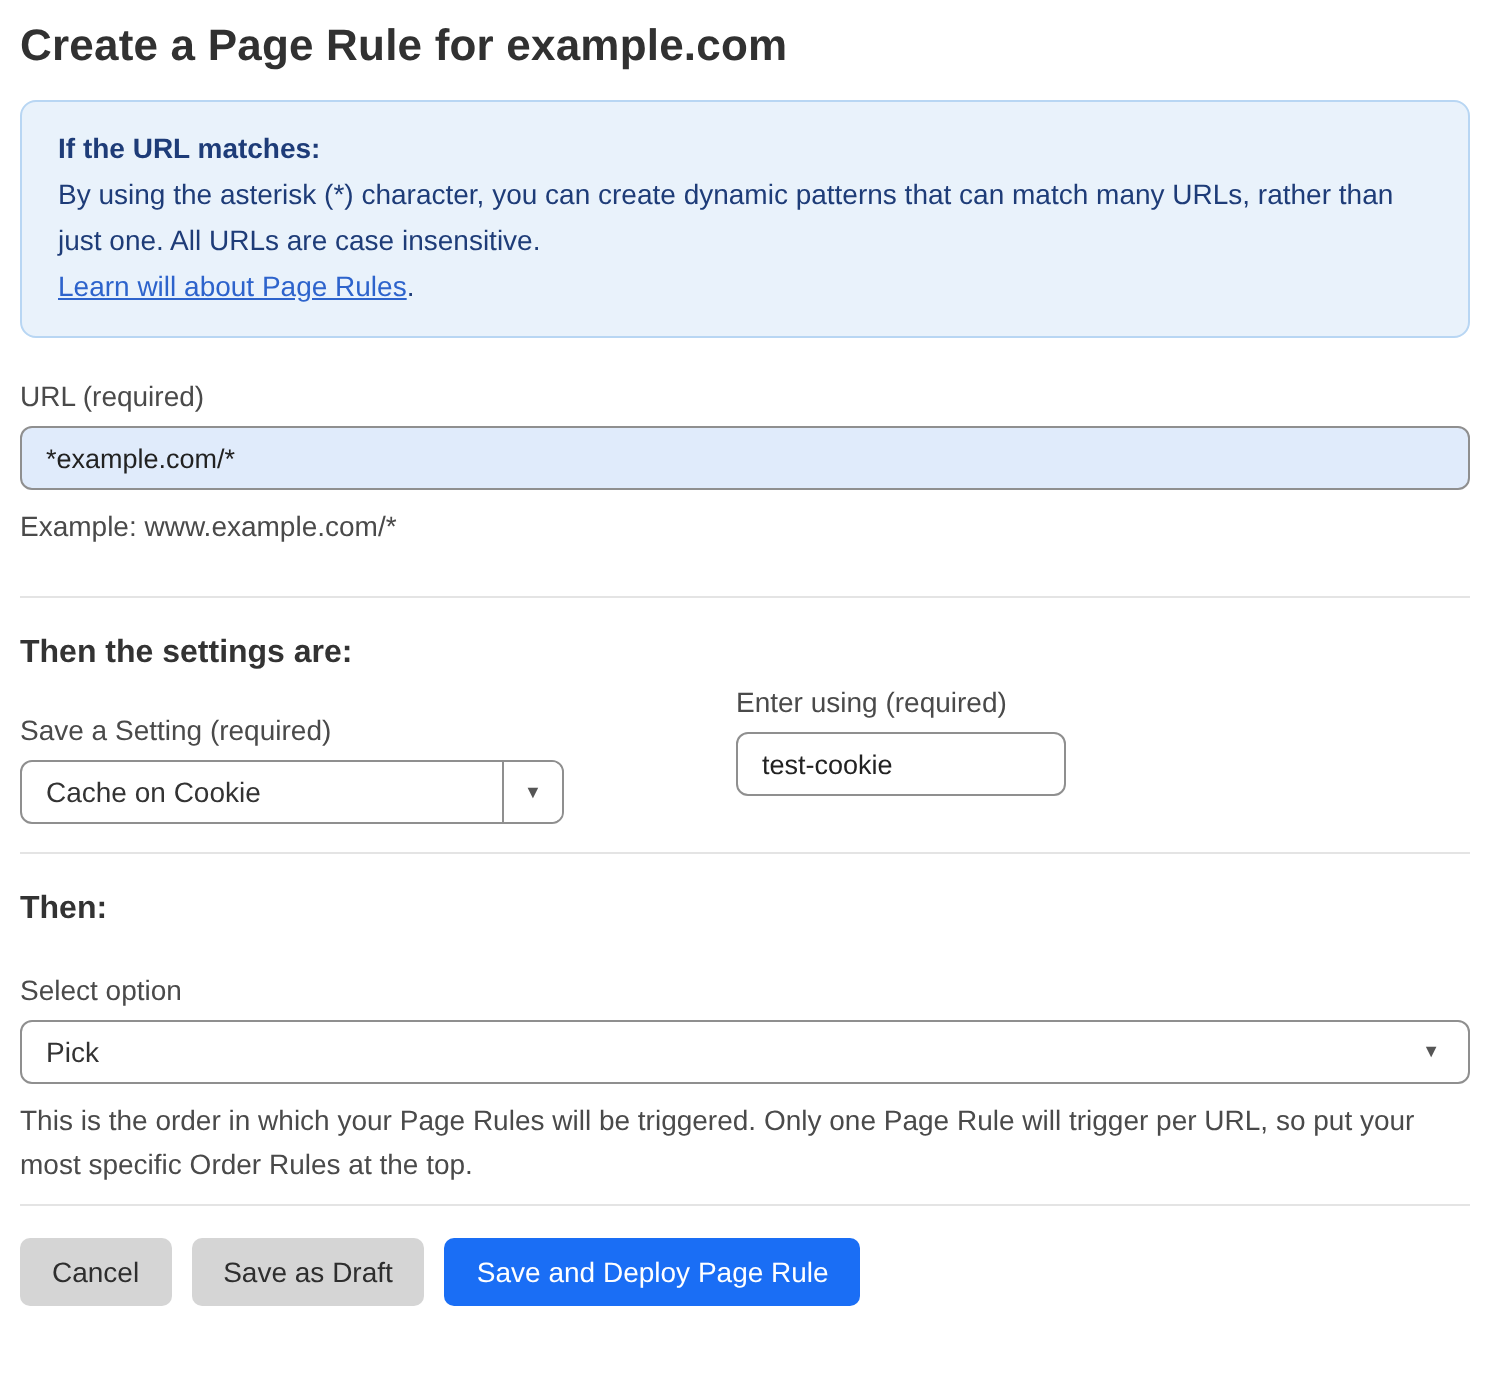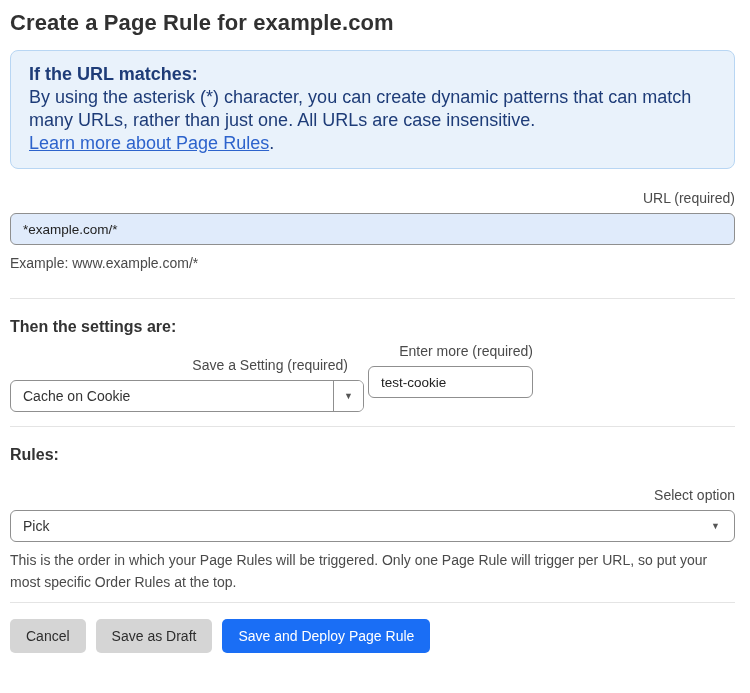--- a/index.html
+++ b/index.html
@@ -20,37 +20,36 @@
     letter-spacing: 0.1px;
   }
 
   .info-box {
     margin-top: 14px;
     background: #e9f2fb;
     border: 1px solid #b8d6f3;
     border-radius: 8px;
     padding: 12px 18px 13px 18px;
     color: #1e3c78;
-    font-size: 18px;
+    font-size: 14px;
     line-height: 23px;
   }
   .info-heading { font-weight: bold; }
   .info-link {
     color: #2d63cc;
     text-decoration: underline;
     cursor: pointer;
   }
   .info-link-suffix { color: #1e3c78; }
 
   .field-label {
     font-size: 14px;
     color: #4a4a4a;
     margin-top: 21px;
     margin-bottom: 7px;
-    text-align: right;
   }
 
   .text-input {
     display: block;
     width: 100%;
     height: 32px;
     border: 1px solid #8f8f8f;
     border-radius: 6px;
     padding: 10px 12px;
     font-family: "Liberation Sans", sans-serif;
@@ -81,21 +80,21 @@
     color: #333333;
     margin-top: 19px;
   }
 
   .settings-row { display: flex; align-items: flex-start; }
   .setting-col { width: 338px; }
   .value-col { margin-left: 20px; margin-top: 7px; width: 165px; }
 
   .dropdown {
     display: flex;
-    width: 354px;
+    width: 272px;
     height: 32px;
     border: 1px solid #8f8f8f;
     border-radius: 6px;
     background: #ffffff;
     cursor: pointer;
     overflow: hidden;
   }
   .dropdown-value {
     flex: 1;
     display: flex;
@@ -182,21 +181,21 @@
 <body>
 
 <div class="content">
 
   <h1 class="page-title">Create a Page Rule for example.com</h1>
 
   <div class="info-box">
     <div class="info-heading">If the URL matches:</div>
     <div class="info-body">By using the asterisk (*) character, you can create dynamic patterns that can match many URLs, rather than just one. All URLs are case insensitive.</div>
     <div>
-      <a class="info-link">Learn more about Page Rules</a><span class="info-link-suffix">.</span>
+      <a class="info-link">Learn will about Page Rules</a><span class="info-link-suffix">.</span>
     </div>
   </div>
 
   <div class="field-label">URL (required)</div>
   <input class="text-input url-input" type="text" value="*example.com/*" style="">
   <div class="helper-text">Example: www.example.com/*</div>
 
   <hr class="divider">
 
   <h2 class="section-heading">Then the settings are:</h2>
@@ -205,29 +204,29 @@
     <div class="setting-col">
       <div class="field-label">Save a Setting (required)</div>
       <div class="dropdown">
         <div class="dropdown-value">Cache on Cookie</div>
         <div class="dropdown-arrow-seg">
           <span class="arrow-glyph">▼</span>
         </div>
       </div>
     </div>
     <div class="value-col">
-      <div class="field-label" style="margin-top:0;">Enter more (required)</div>
+      <div class="field-label" style="margin-top:0;">Enter using (required)</div>
       <input class="text-input" type="text" value="test-cookie" style="">
     </div>
   </div>
 
 
   <hr class="divider divider-small-gap">
 
-  <h2 class="section-heading">Rules:</h2>
+  <h2 class="section-heading">Then:</h2>
 
   <div class="field-label order-label">Select option</div>
   <div class="wide-select">
     <span>Pick</span>
     <span class="arrow-glyph">▼</span>
   </div>
   <div class="order-help">This is the order in which your Page Rules will be triggered. Only one Page Rule will trigger per URL, so put your most specific Order Rules at the top.</div>
 
   <hr class="divider divider-bottom">
 

